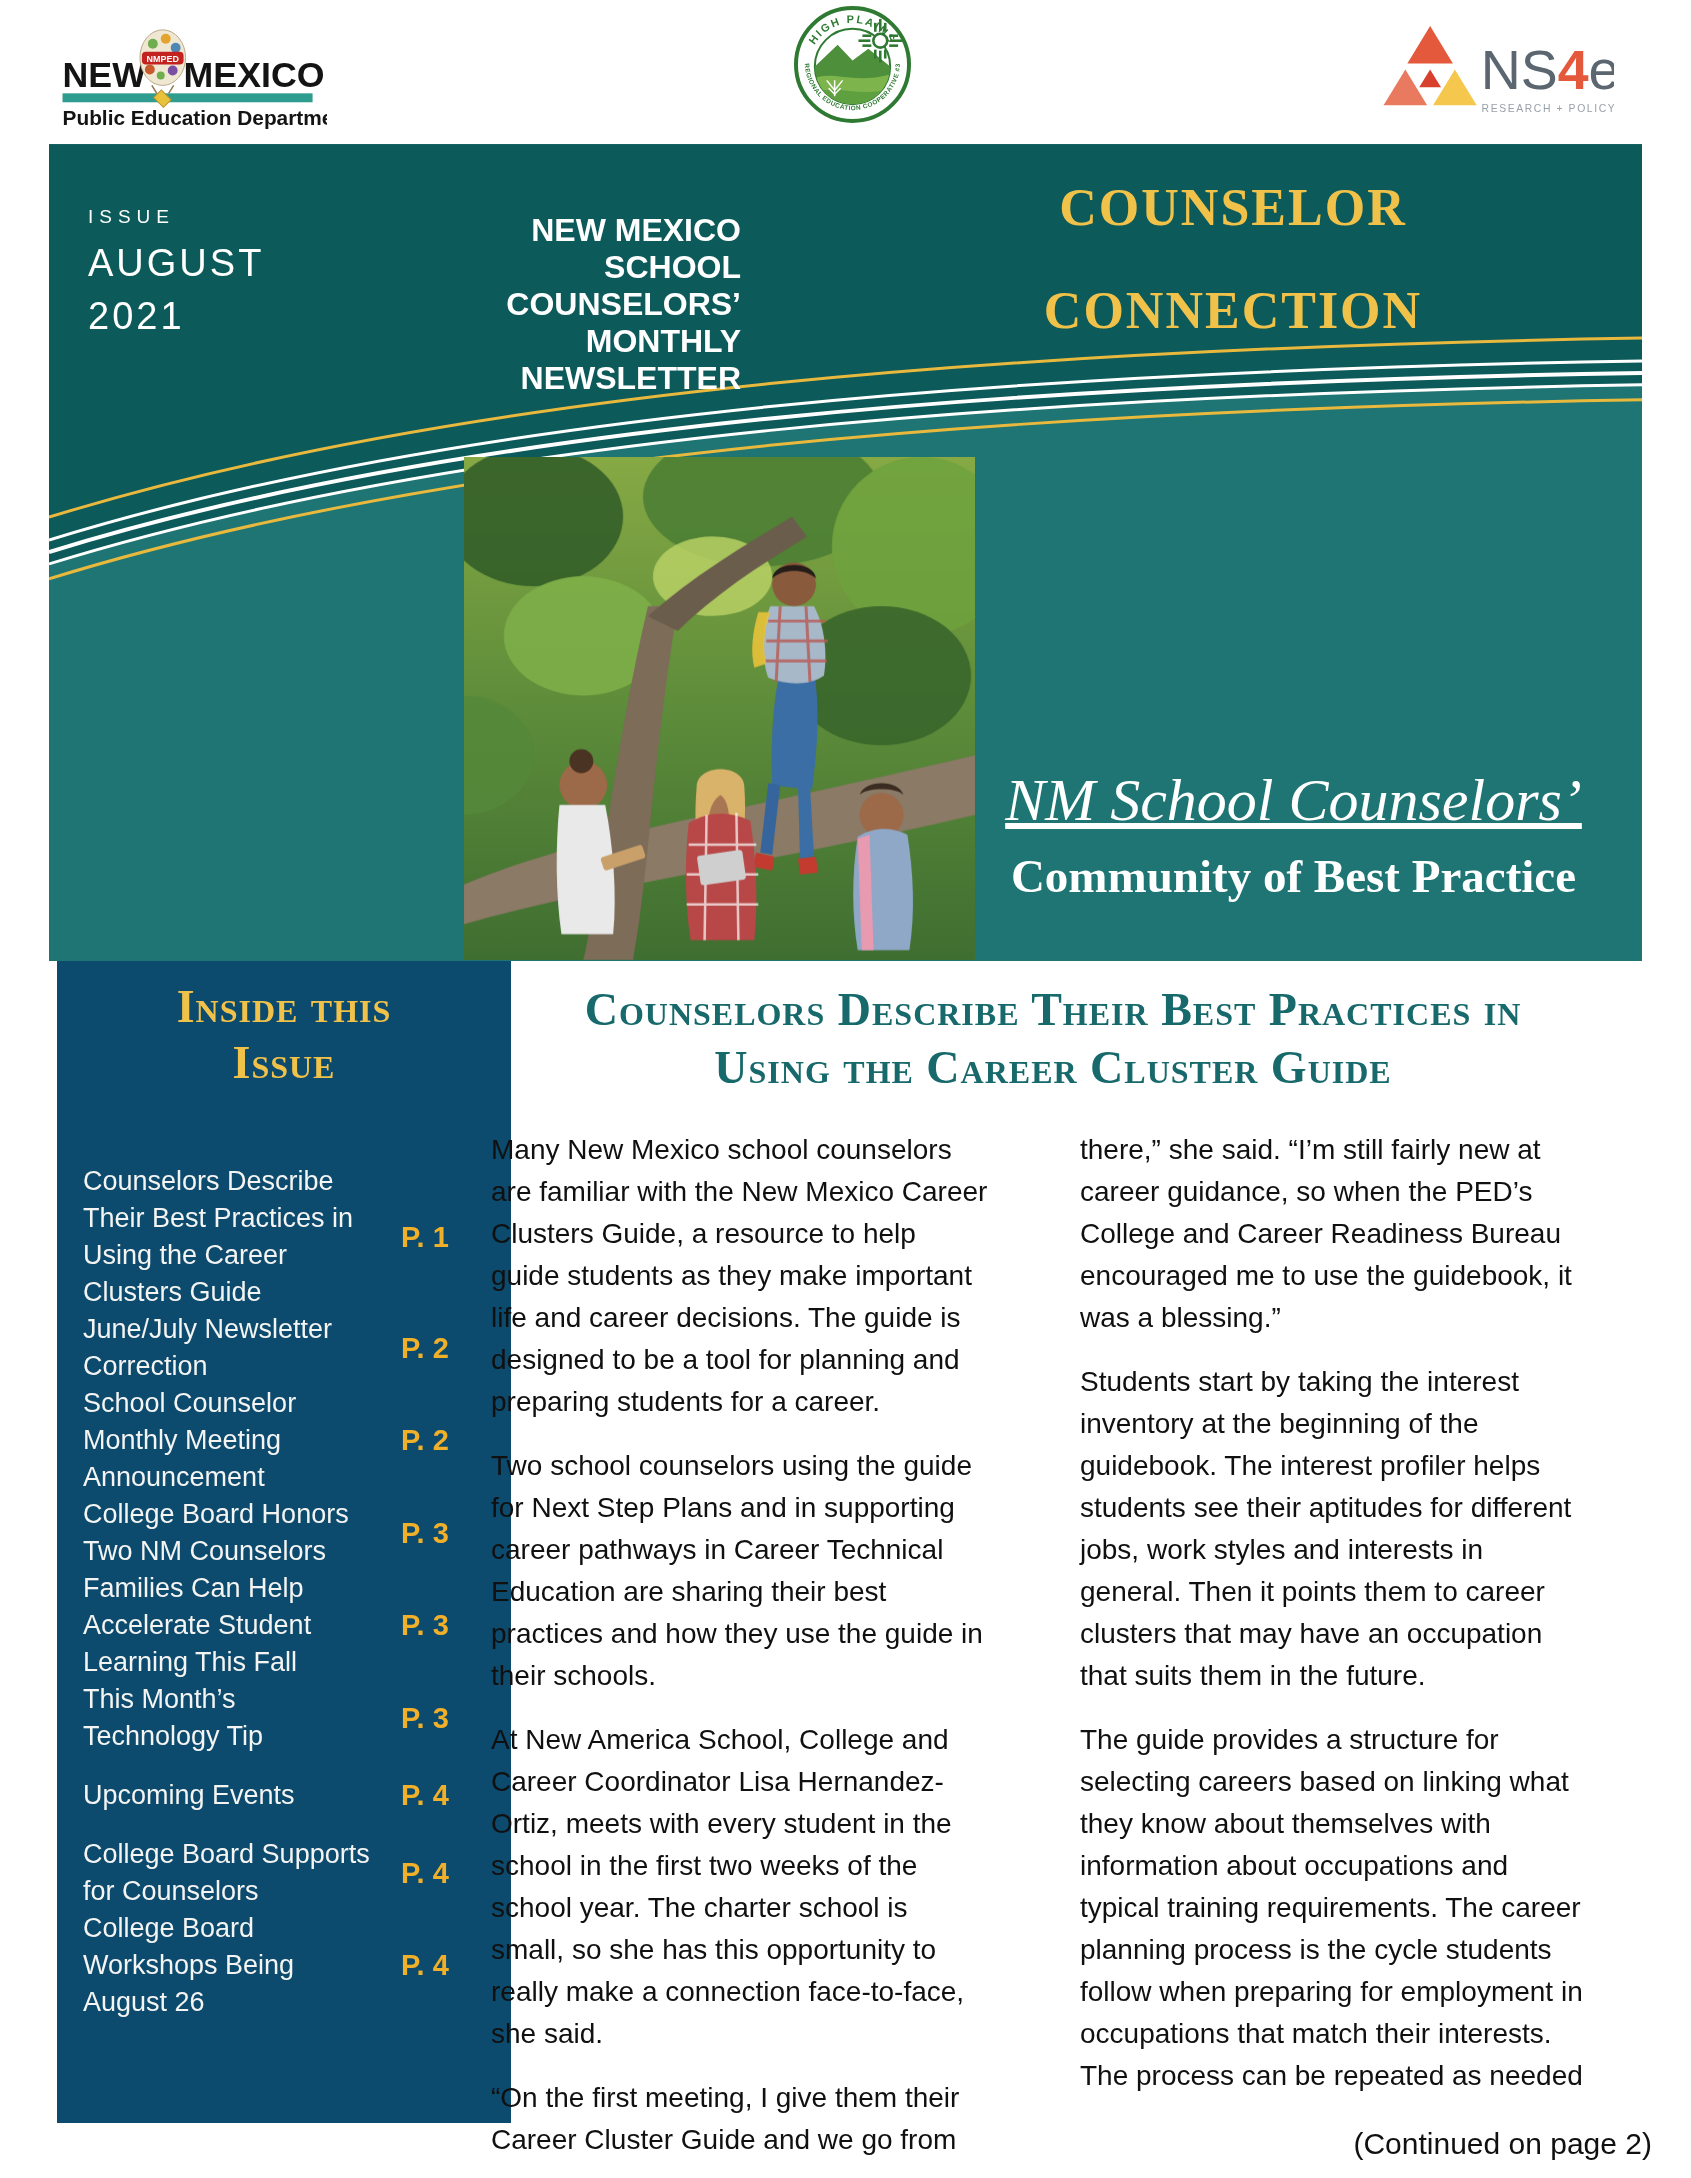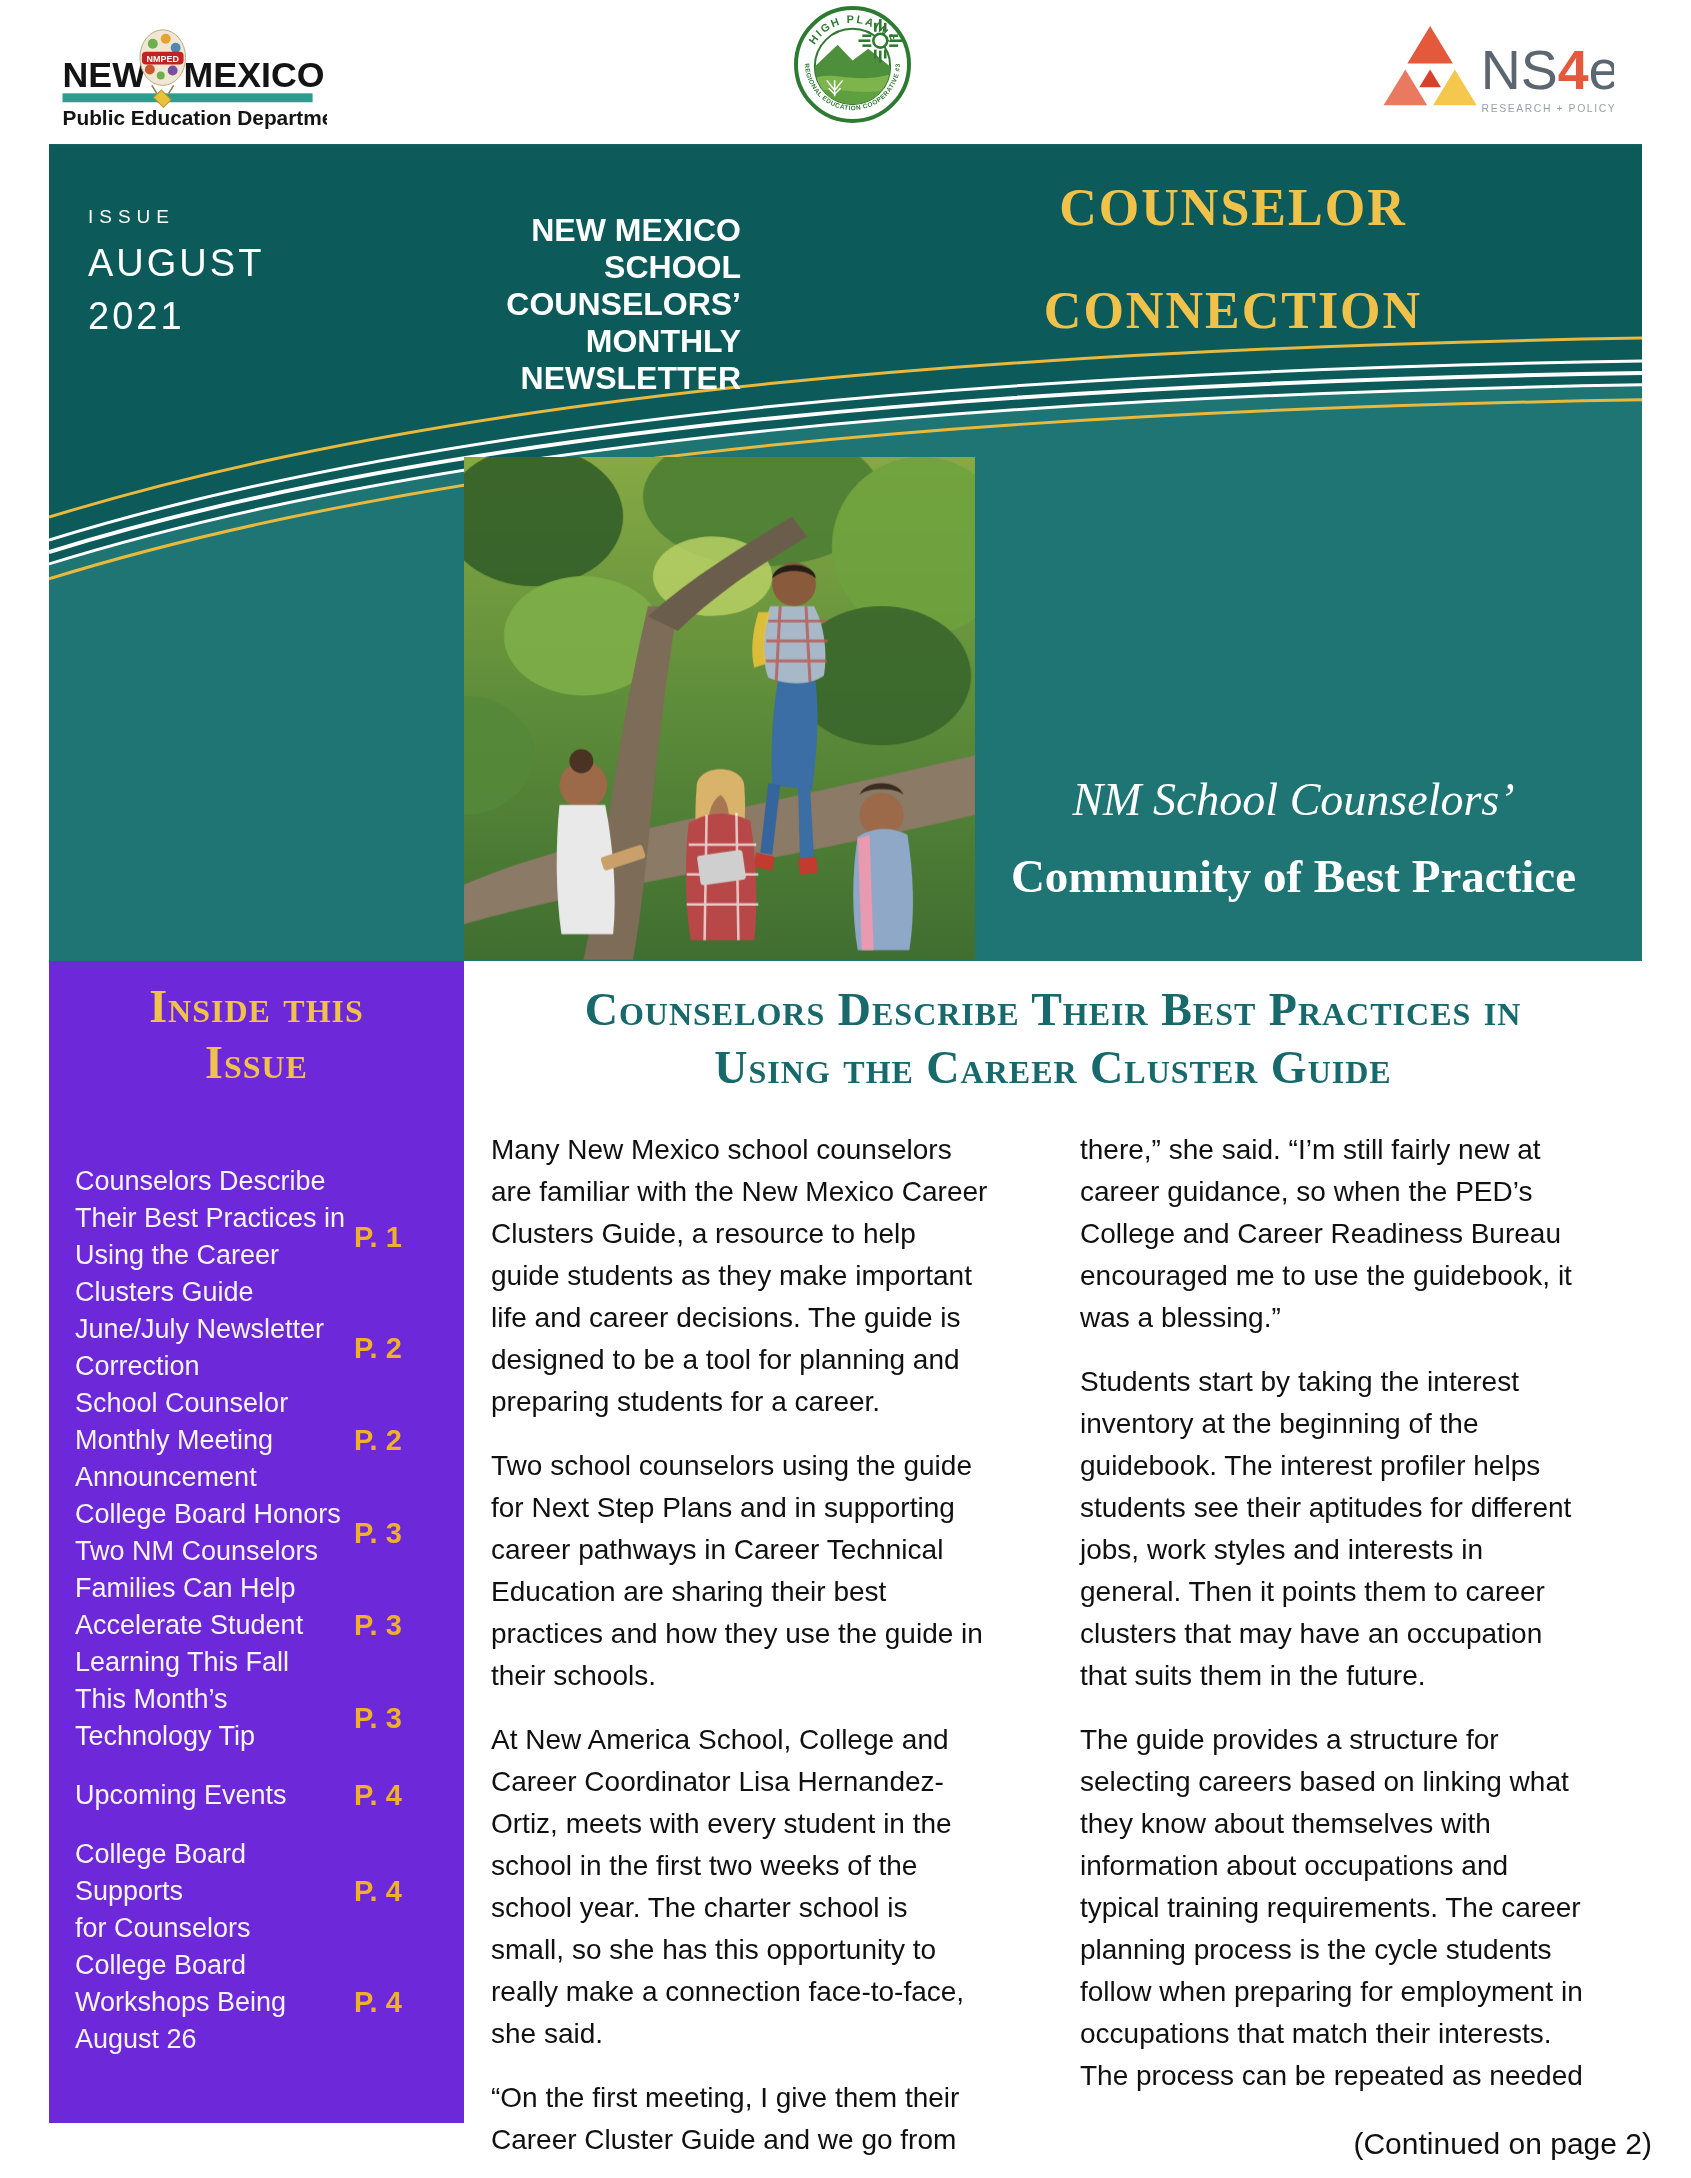--- a/index.html
+++ b/index.html
@@ -28,25 +28,25 @@
     text-align:right; color:#fff; font-size:32px; line-height:37px; font-weight:700; }
 
   .masthead-title { position:absolute; left:766px; top:12px; width:836px; text-align:center;
     font-family:"Liberation Serif", serif; font-weight:700; color:#F0C24A;
     font-size:52px; line-height:103px; letter-spacing:2px; }
 
   .hero-photo { position:absolute; left:415px; top:313px; width:511px; height:503px; }
 
   .hero-caption { position:absolute; left:896px; top:625px; width:697px; text-align:center; color:#fff;
     font-family:"Liberation Serif", serif; }
-  .hero-caption .cap1 { font-style:italic; font-size:46px; line-height:62px; }
+  .hero-caption .cap1 { font-style:italic; font-size:60px; line-height:62px;text-decoration:underline; }
   .hero-caption .cap2 { font-weight:700; font-size:47px; line-height:58px; margin-top:16px; }
 
   
-  .sidebar { position:absolute; left:49px; top:961px; width:415px; height:1162px; background:#6d28d9; }
+  .sidebar { position:absolute; left:57px; top:961px; width:454px; height:1162px; background:#0c4a6e; }
   .sidebar-heading { margin-top:18px; text-align:center; color:#F0C24A;
     font-family:"Liberation Serif", serif; font-variant:small-caps; font-weight:700;
     font-size:46px; line-height:56px; white-space:pre-line; letter-spacing:1px; }
   .toc { margin-top:72px; }
   .toc-item { display:flex; align-items:center; padding:0 30px 0 26px; }
   .toc-item.gap { margin-top:22px;align-items:center; }
   .toc-label { flex:1 1 auto; color:#f4f4f2; font-size:27px; line-height:37px;
     white-space:pre-line; padding-right:6px; }
   .toc-page { flex:0 0 80px; color:#F0B02A; font-weight:700; font-size:29px; }
 

